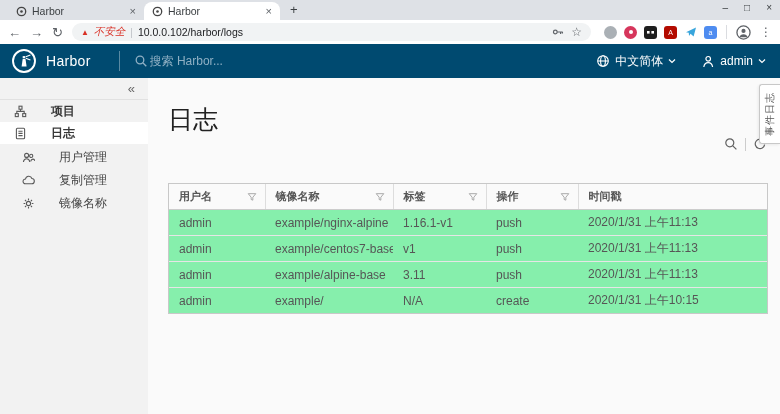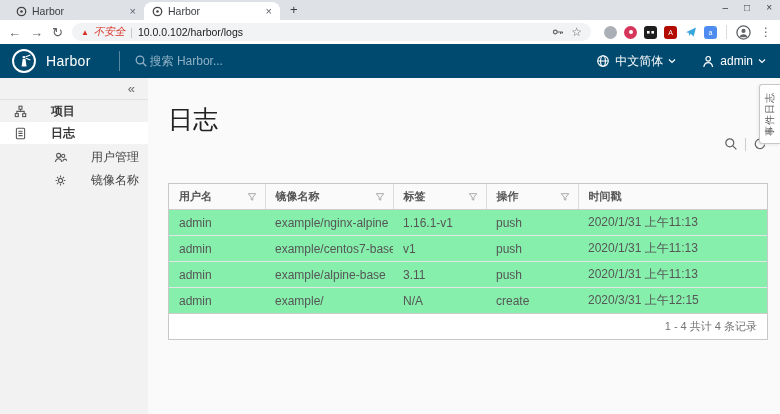--- a/index.html
+++ b/index.html
@@ -43,21 +43,21 @@
   .hright .grp { display:flex; align-items:center; gap:5px; margin-left:26px; }
 
   
   .app { display:flex; height:336px; }
   .sidebar { width:148px; background:#f2f2f2; flex-shrink:0; }
   .collapse-row { height:22px; display:flex; justify-content:flex-end; align-items:center; padding-right:13px; border-bottom:1px solid #e1e1e1; color:#666; font-size:13px; }
   .nav-item { height:22px; display:flex; align-items:center; gap:24px; padding-left:14px; font-size:12px; color:#383838; font-weight:bold; cursor:default; }
   .nav-item.active { background:#ffffff; }
   .nav-item .chev { margin-left:auto; margin-right:11px; }
   .nav-group { padding:2px 0; }
-  .nav-sub { height:23px; padding-left:22px; font-weight:normal; color:#454545;margin-left:32px; }
+  .nav-sub { height:23px; padding-left:22px; font-weight:normal; color:#454545; }
 
   .main { flex:1; position:relative; background:#fafafa; padding:0 12px 0 20px; min-width:0; }
   .page-title { font-size:25px; font-weight:300; color:#222; margin-top:25px; }
   .actions { display:flex; justify-content:flex-end; align-items:center; gap:7px; margin:1px 1px 3px 0; }
   .act-div { width:1px; height:13px; background:#ccc; }
 
   .grid { background:#86efac; border:1px solid #c8c8c8;margin-top:32px; }
   table { width:100%; border-collapse:collapse; font-size:12px; color:#565656; table-layout:fixed; }
   thead th { background:#fafafa; font-size:11px; font-weight:bold; color:#565656; text-align:left; padding:5px 10px; border-bottom:1px solid #ccc; border-right:1px solid #ddd; position:relative; }
   thead th:last-child { border-right:none; }
@@ -249,20 +249,28 @@
           <svg width="13" height="13" viewBox="0 0 13 13">
               <g fill="none" stroke="#5a5a5a" stroke-width="1.1">
                 <circle cx="4.6" cy="4.4" r="2"></circle>
                 <circle cx="9.2" cy="4.9" r="1.6"></circle>
                 <path d="M1.4 11c.3-2 1.5-3.2 3.2-3.2S7.5 9 7.8 11"></path>
                 <path d="M8.7 10.3c.3-1.4 1.1-2.2 2.2-2.2.9 0 1.6.6 1.9 1.8"></path>
               </g>
             </svg>
         </span>
         <span>用户管理</span>
+      </div>
+      <div class="nav-item nav-sub">
+        <span>
+          <svg width="13" height="13" viewBox="0 0 13 13">
+              <path d="M3.4 9.8a2.4 2.4 0 0 1 .1-4.8 3.3 3.3 0 0 1 6.4-.5 2.5 2.5 0 0 1-.5 5.3z" fill="none" stroke="#5a5a5a" stroke-width="1.1"></path>
+            </svg>
+        </span>
+        <span>复制管理</span>
       </div>
       <div class="nav-item nav-sub">
         <span>
           <svg width="13" height="13" viewBox="0 0 13 13">
               <g fill="none" stroke="#5a5a5a" stroke-width="1.1">
                 <circle cx="6.5" cy="6.5" r="2.1"></circle>
                 <path d="M6.5 1.6v1.6M6.5 11.4V9.8M1.6 6.5h1.6M11.4 6.5H9.8M3 3l1.1 1.1M10 10 8.9 8.9M10 3 8.9 4.1M3 10l1.1-1.1"></path>
               </g>
             </svg>
         </span>
@@ -356,20 +364,19 @@
             <td>example/alpine-base</td>
             <td>3.11</td>
             <td>push</td>
             <td>2020/1/31 上午11:13</td>
           </tr>
           <tr>
             <td>admin</td>
             <td>example/</td>
             <td>N/A</td>
             <td>create</td>
-            <td>2020/3/31 上午12:15</td>
+            <td>2020/1/31 上午10:15</td>
           </tr>
         </tbody>
       </table>
-      <div class="grid-footer">1 - 4 共计 4 条记录</div>
     </div>
   </div>
 </div>
 
 </body></html>

